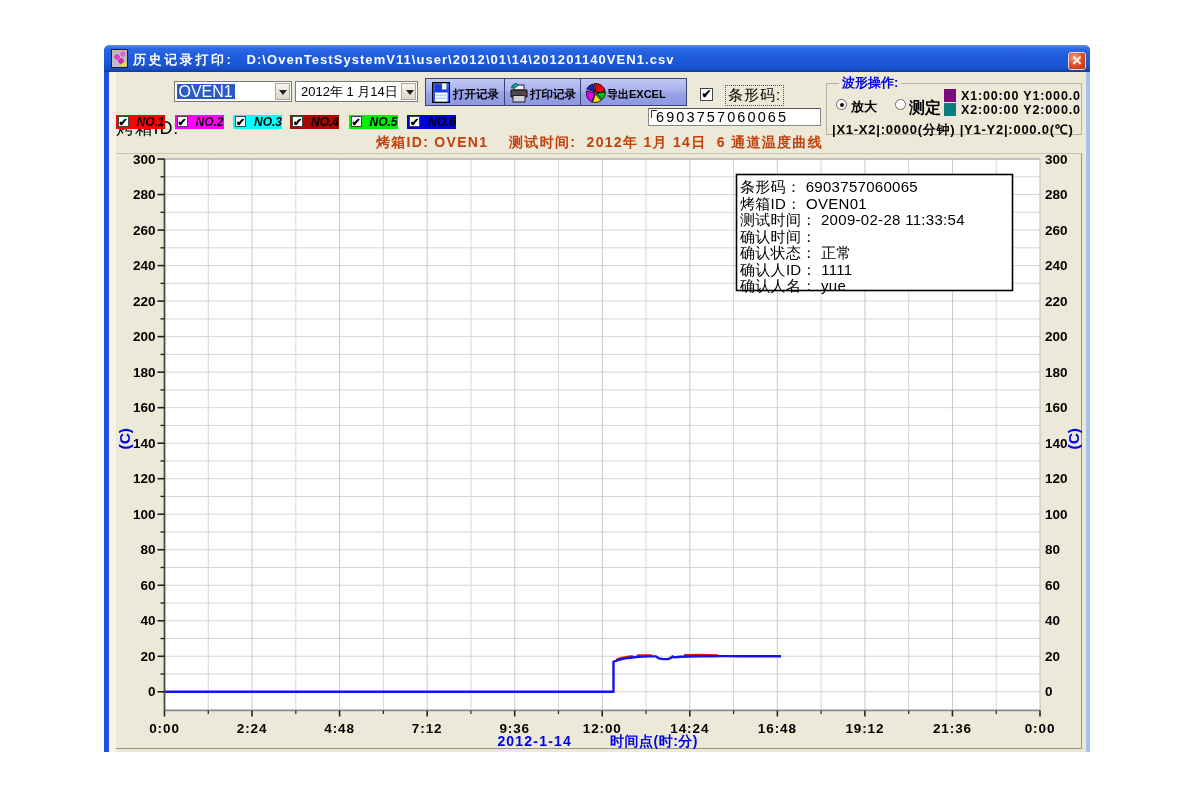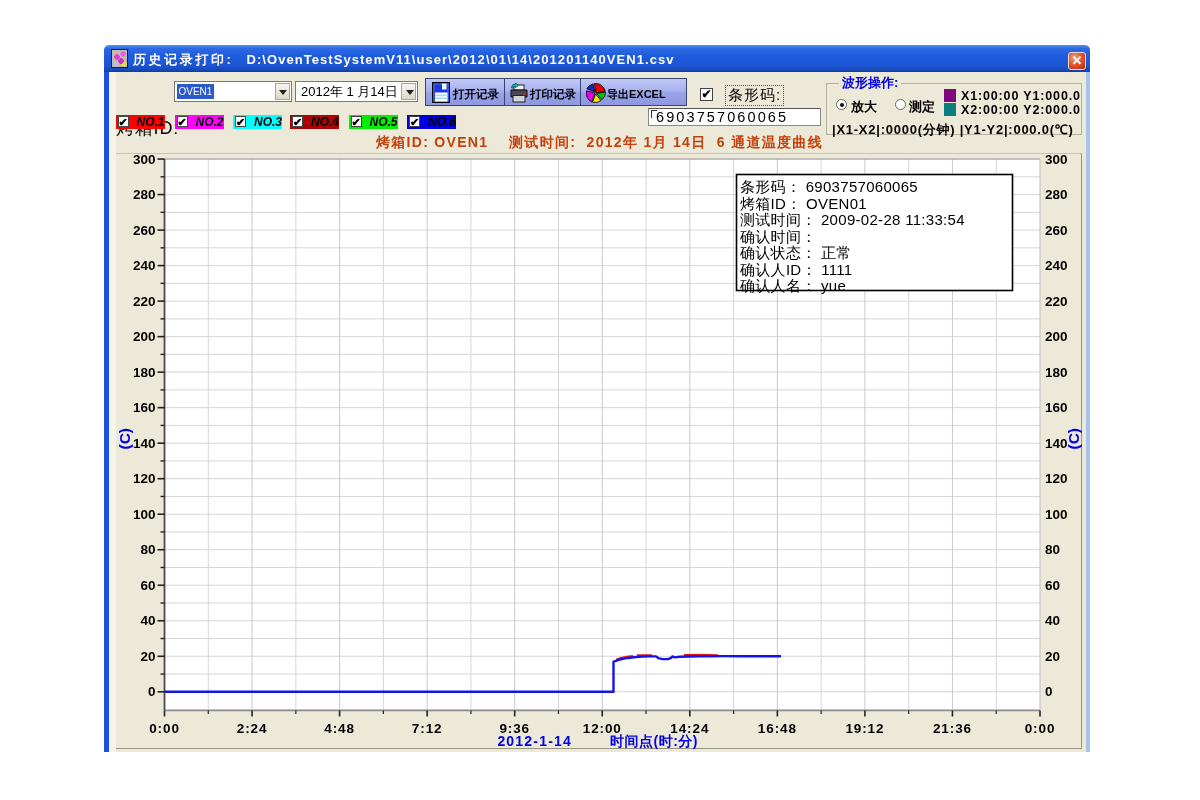--- a/index.html
+++ b/index.html
@@ -53,21 +53,21 @@
 <body>
 <div id="win">
   <div id="titlebar">
     <div id="titleicon"></div>
     <div id="titletext"><span style="letter-spacing:2.6px;margin-top:46px;">历史记录打印:</span><span style="display:inline-block;width:13px;"></span><span style="letter-spacing:1.05px;">D:\OvenTestSystemV11\user\2012\01\14\201201140VEN1.csv</span></div>
     <div id="closebtn">✕</div>
   </div>
   <div id="content">
     <div class="lbl" style="left:7px; top:12px; letter-spacing:0.8px;">烤箱ID:</div>
     <div class="combo" style="left:64.5px; top:9px; width:118px;">
-      <div style="position:absolute; left:2px; top:2px; height:15px; background:#2a5ac8; color:#fff; font-size:10px; padding:0 2px; line-height:15px;">OVEN1</div>
+      <div style="position:absolute; left:2px; top:2px; height:15px; background:#2a5ac8; color:#fff; font-size:16px; padding:0 2px; line-height:15px;">OVEN1</div>
       <div class="arr"></div>
     </div>
     <div class="combo" style="left:186px; top:9px; width:123px;">
       <div style="position:absolute; left:5px; top:2px; font-size:13px; line-height:16px; color:#000;text-align:right;">2012年 1 月14日</div>
       <div class="arr"></div>
     </div>
     <div id="btnbar">
       <div class="btnsep" style="left:78px;"></div>
       <div class="btnsep" style="left:154px;"></div>
 
@@ -100,21 +100,21 @@
       <div class="btntxt" style="left:181px; font-size:11px; top:8.5px;">导出EXCEL</div>
     </div>
     <div id="bccb">✔</div>
     <div id="bclbl">条形码:</div>
     <div id="bcinput"><span style="position:absolute;left:2px;top:1px;width:6px;height:8px;border-left:1px solid #333;border-top:1px solid #333;"></span>6903757060065</div>
     <div id="wavebox"></div>
     <div id="wavetitle">波形操作:</div>
     <div class="radio sel" style="left:727px; top:27px;"></div>
     <div class="wavetxt" style="left:742px; top:25.5px; font-size:13px;">放大</div>
     <div class="radio" style="left:786px; top:27px;"></div>
-    <div class="wavetxt" style="left:800px; top:25.5px; font-size:13px;">测定</div>
+    <div class="wavetxt" style="left:800px; top:25.5px; font-size:16px;">测定</div>
     <div style="position:absolute; left:834.5px; top:16.5px; width:12px; height:13px; background:#7d0a7d;"></div>
     <div style="position:absolute; left:834.5px; top:30.5px; width:12px; height:13px; background:#0a7d7d;"></div>
     <div class="wavetxt" style="left:852px; top:17px; letter-spacing:0.85px;">X1:00:00 Y1:000.0</div>
     <div class="wavetxt" style="left:852px; top:31px; letter-spacing:0.85px;">X2:00:00 Y2:000.0</div>
     <div class="wavetxt" style="left:723px; top:47.5px; font-size:13px; letter-spacing:0.75px;">|X1-X2|:0000(分钟) |Y1-Y2|:000.0(℃)</div>
 
     <div class="chan" style="left:6.5px; background:#ff0000;">
         <div class="cb">✔</div>
         <div class="ct">NO.1</div>
       </div>

